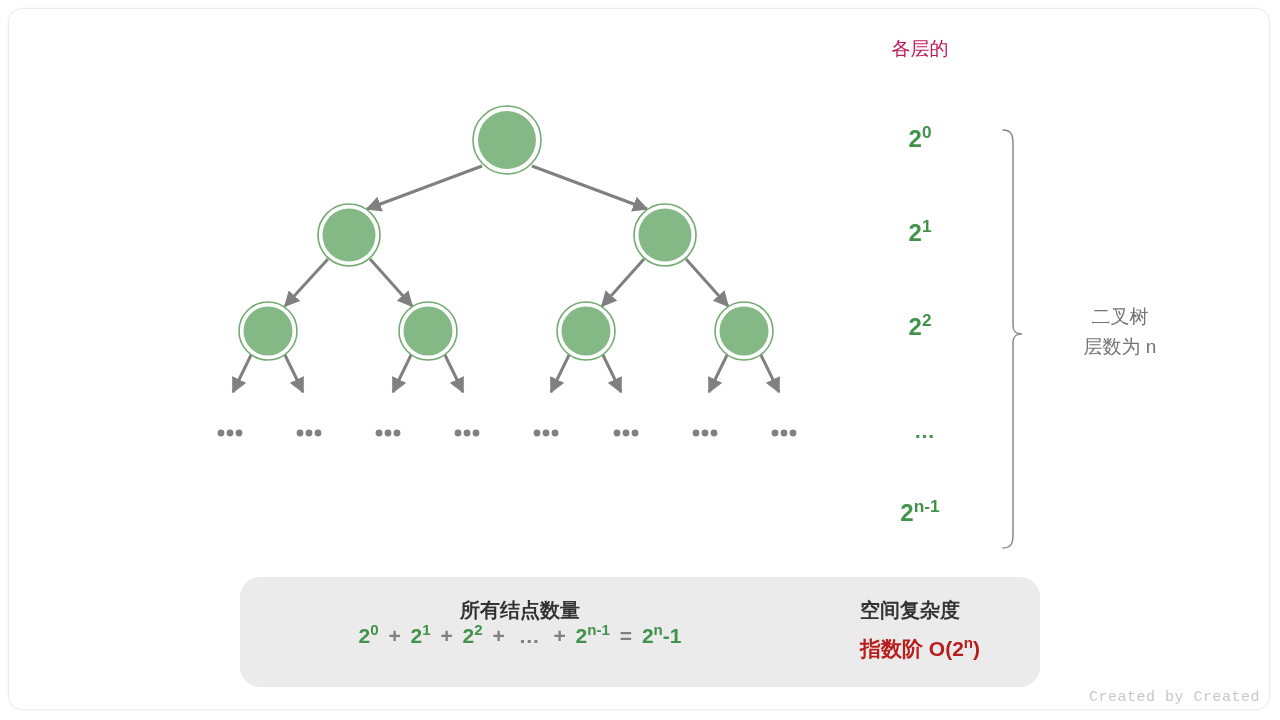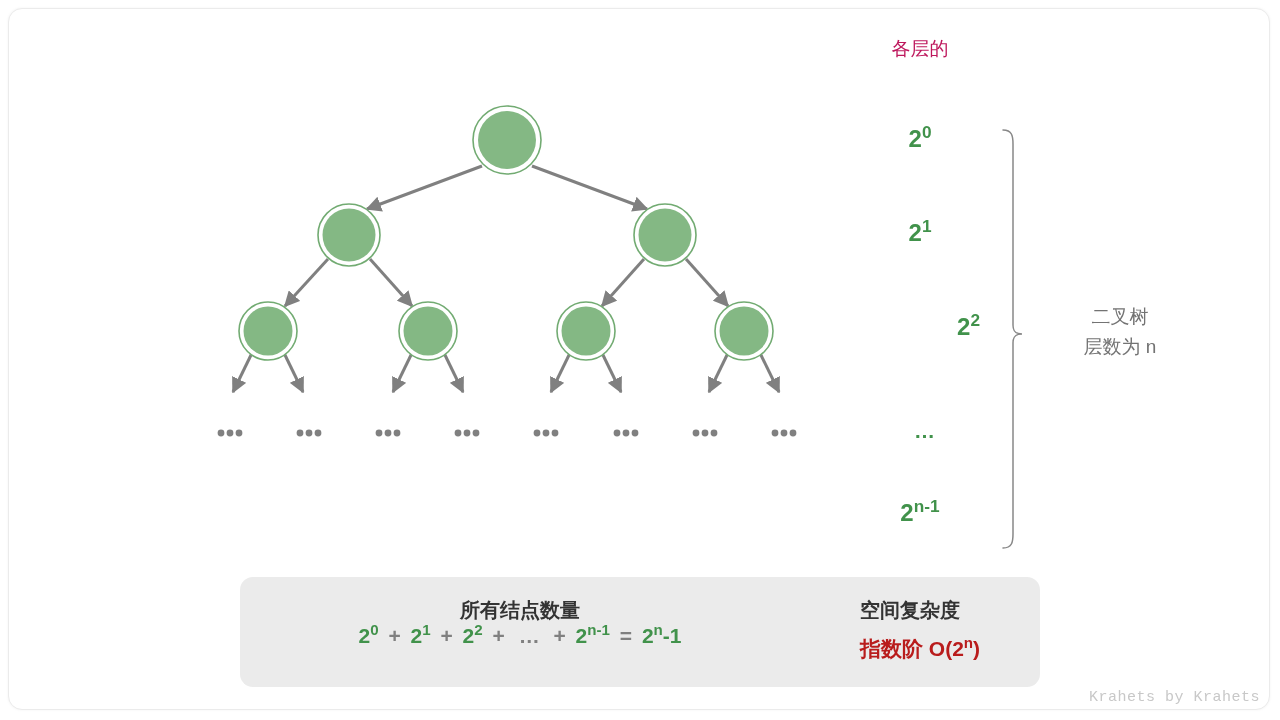--- a/index.html
+++ b/index.html
@@ -87,21 +87,21 @@
     white-space: nowrap;
   }
   
   .summary-box {
     position: absolute;
     left: 240px;
     top: 577px;
     width: 800px;
     height: 110px;
     background: #ebebeb;
-    border-radius: 13px;
+    border-radius: 20px;
   }
   .summary-left {
     position: absolute;
     left: 0px;
     top: 0px;
     width: 560px;
     height: 110px;
     text-align: center;
   }
   .summary-right {
@@ -283,21 +283,21 @@
   <div class="col-header">
     <div>各层的</div>
   </div>
 
   <div class="level-label" style="left:860px; top:125px;">
     <span>2</span><sup>0</sup>
   </div>
   <div class="level-label" style="left:860px; top:219px;">
     <span>2</span><sup>1</sup>
   </div>
-  <div class="level-label" style="left:860px; top:313px;text-align:right;">
+  <div class="level-label" style="left:860px; top:313px;">
     <span>2</span><sup>2</sup>
   </div>
   <div class="level-dots" style="left:865px; top:419px;">…</div>
   <div class="level-label" style="left:860px; top:499px;">
     <span>2</span><sup>n-1</sup>
   </div>
 
   <div class="brace-label">
     <div>二叉树</div>
     <div>层数为  n</div>
@@ -324,15 +324,15 @@
 
     <div class="summary-right">
       <div class="summary-title">空间复杂度</div>
       <div class="summary-complexity">
         <span>指数阶  O(2</span><sup>n</sup><span>)</span>
       </div>
     </div>
 
   </div>
 
-  <div class="watermark">Krahets by Krahets</div>
+  <div class="watermark">Created by Created</div>
 
 </div>
 
 </body></html>

